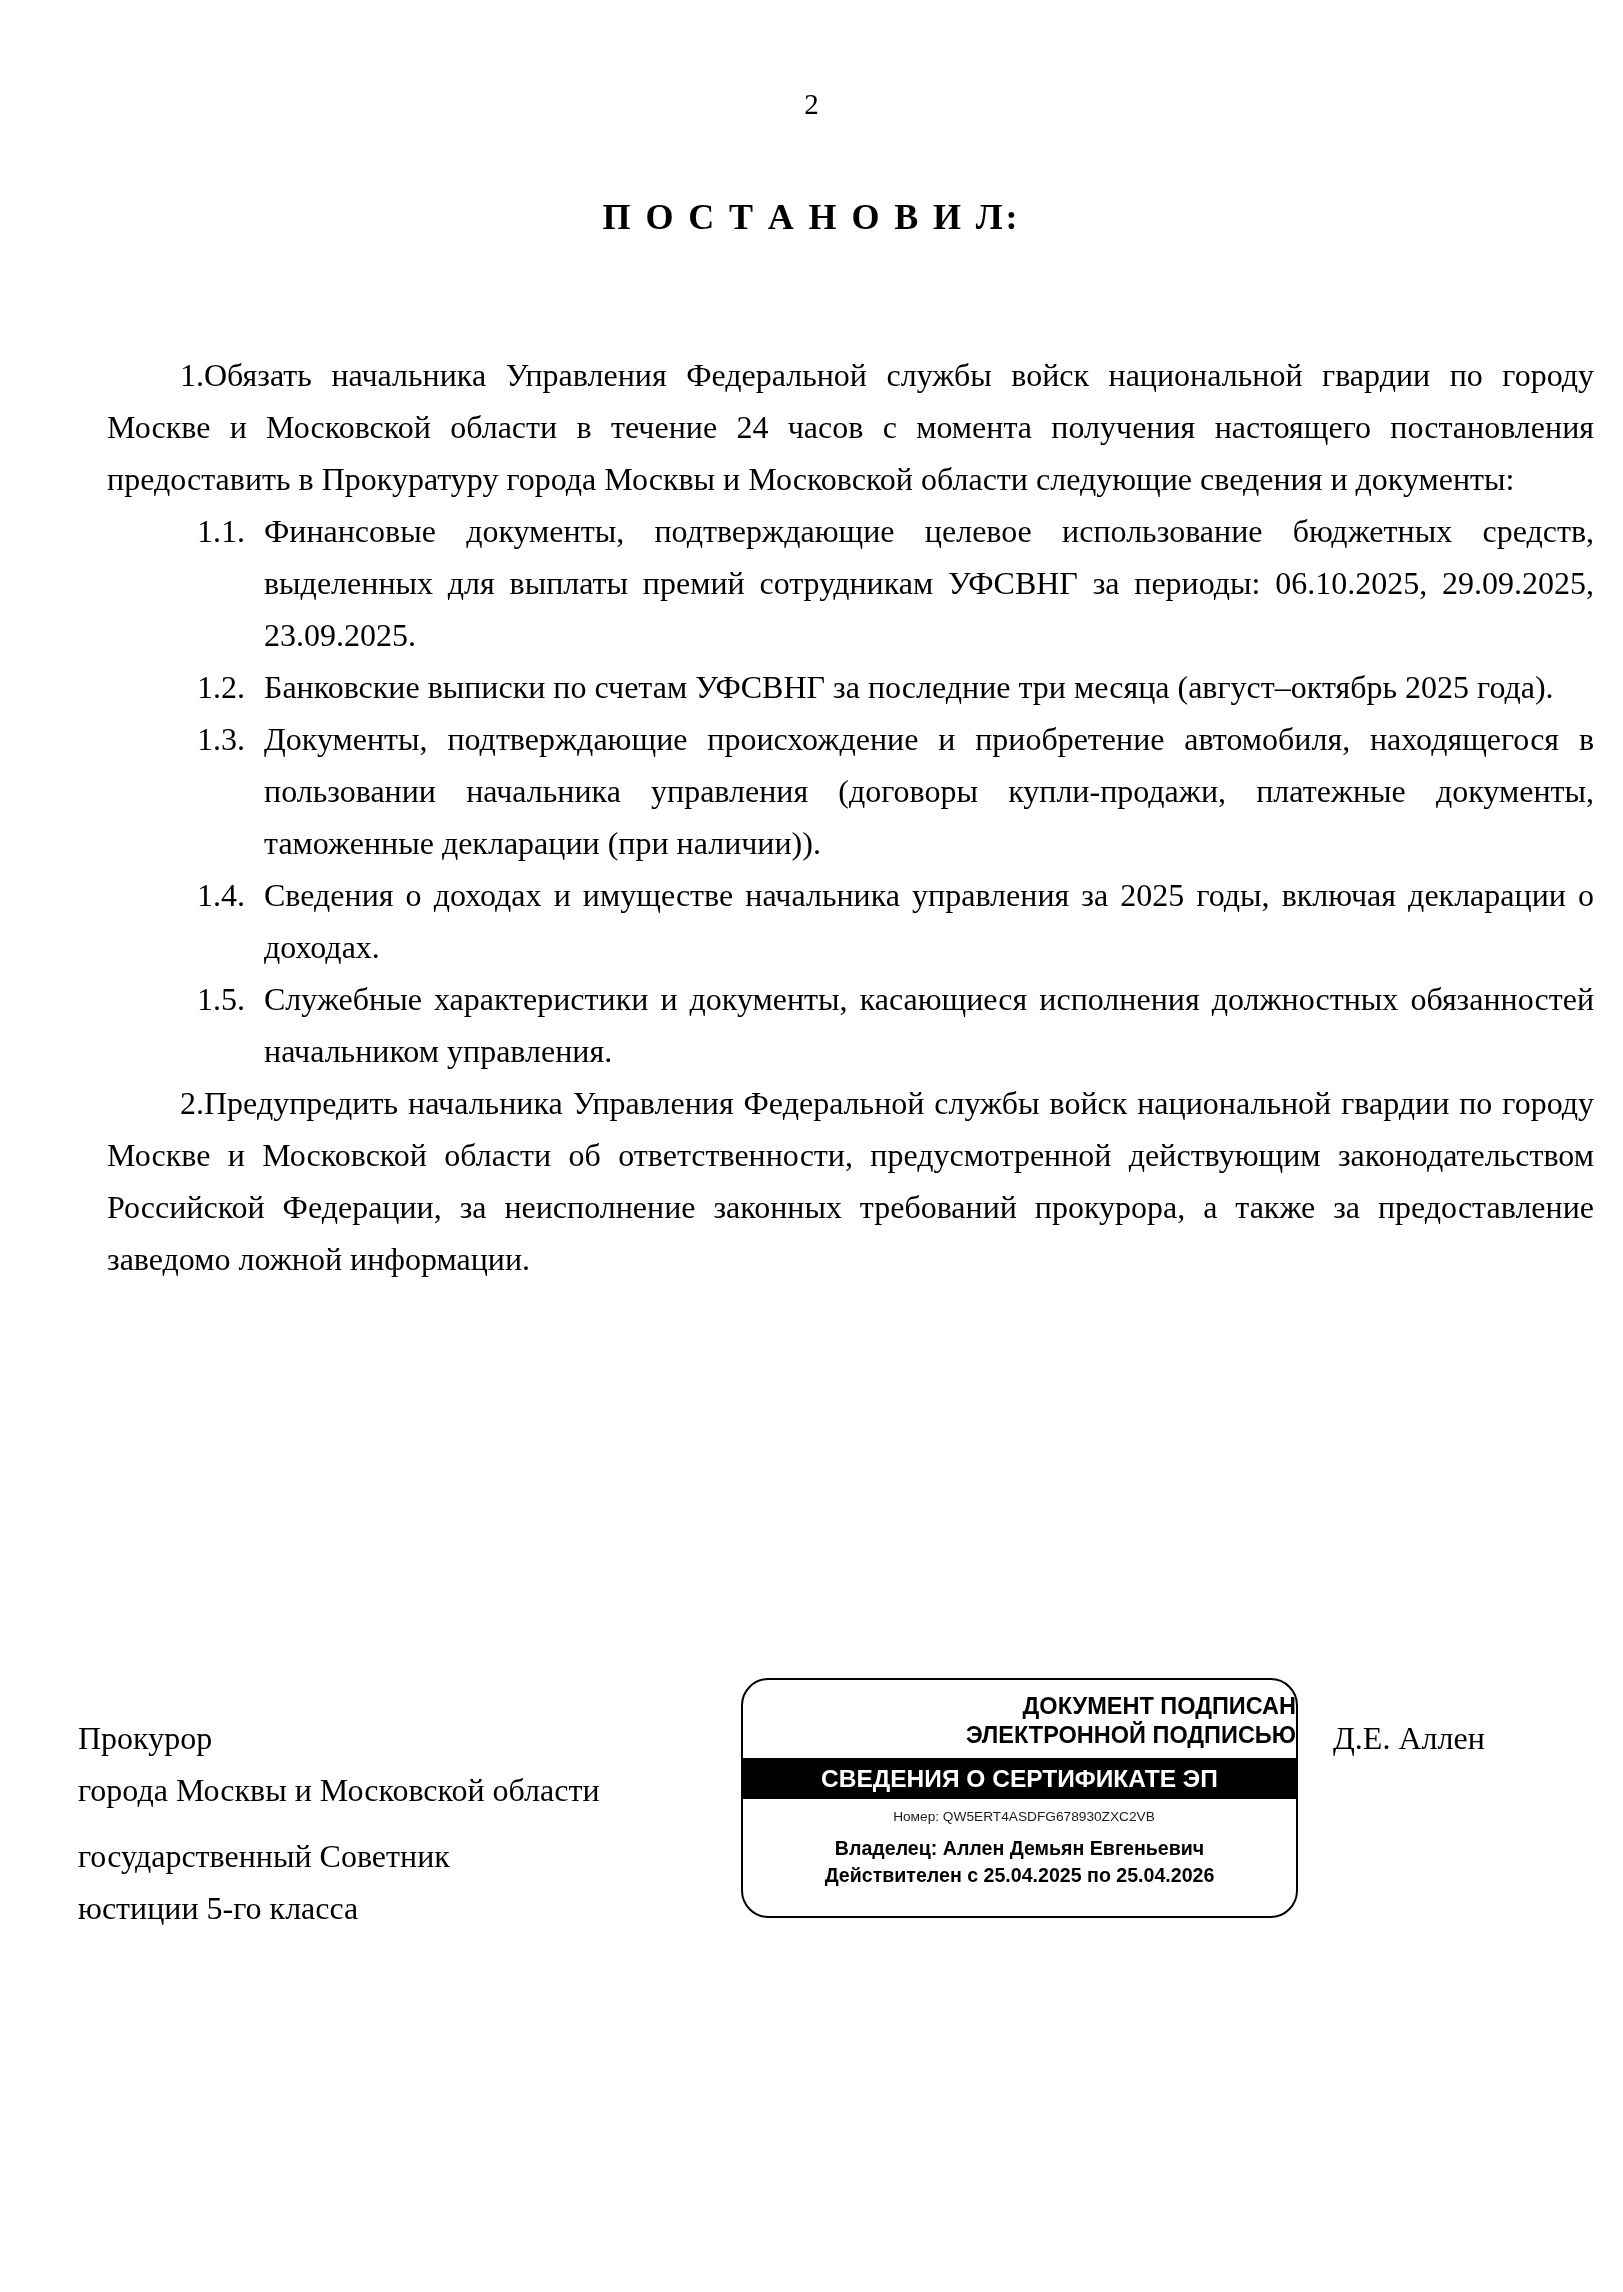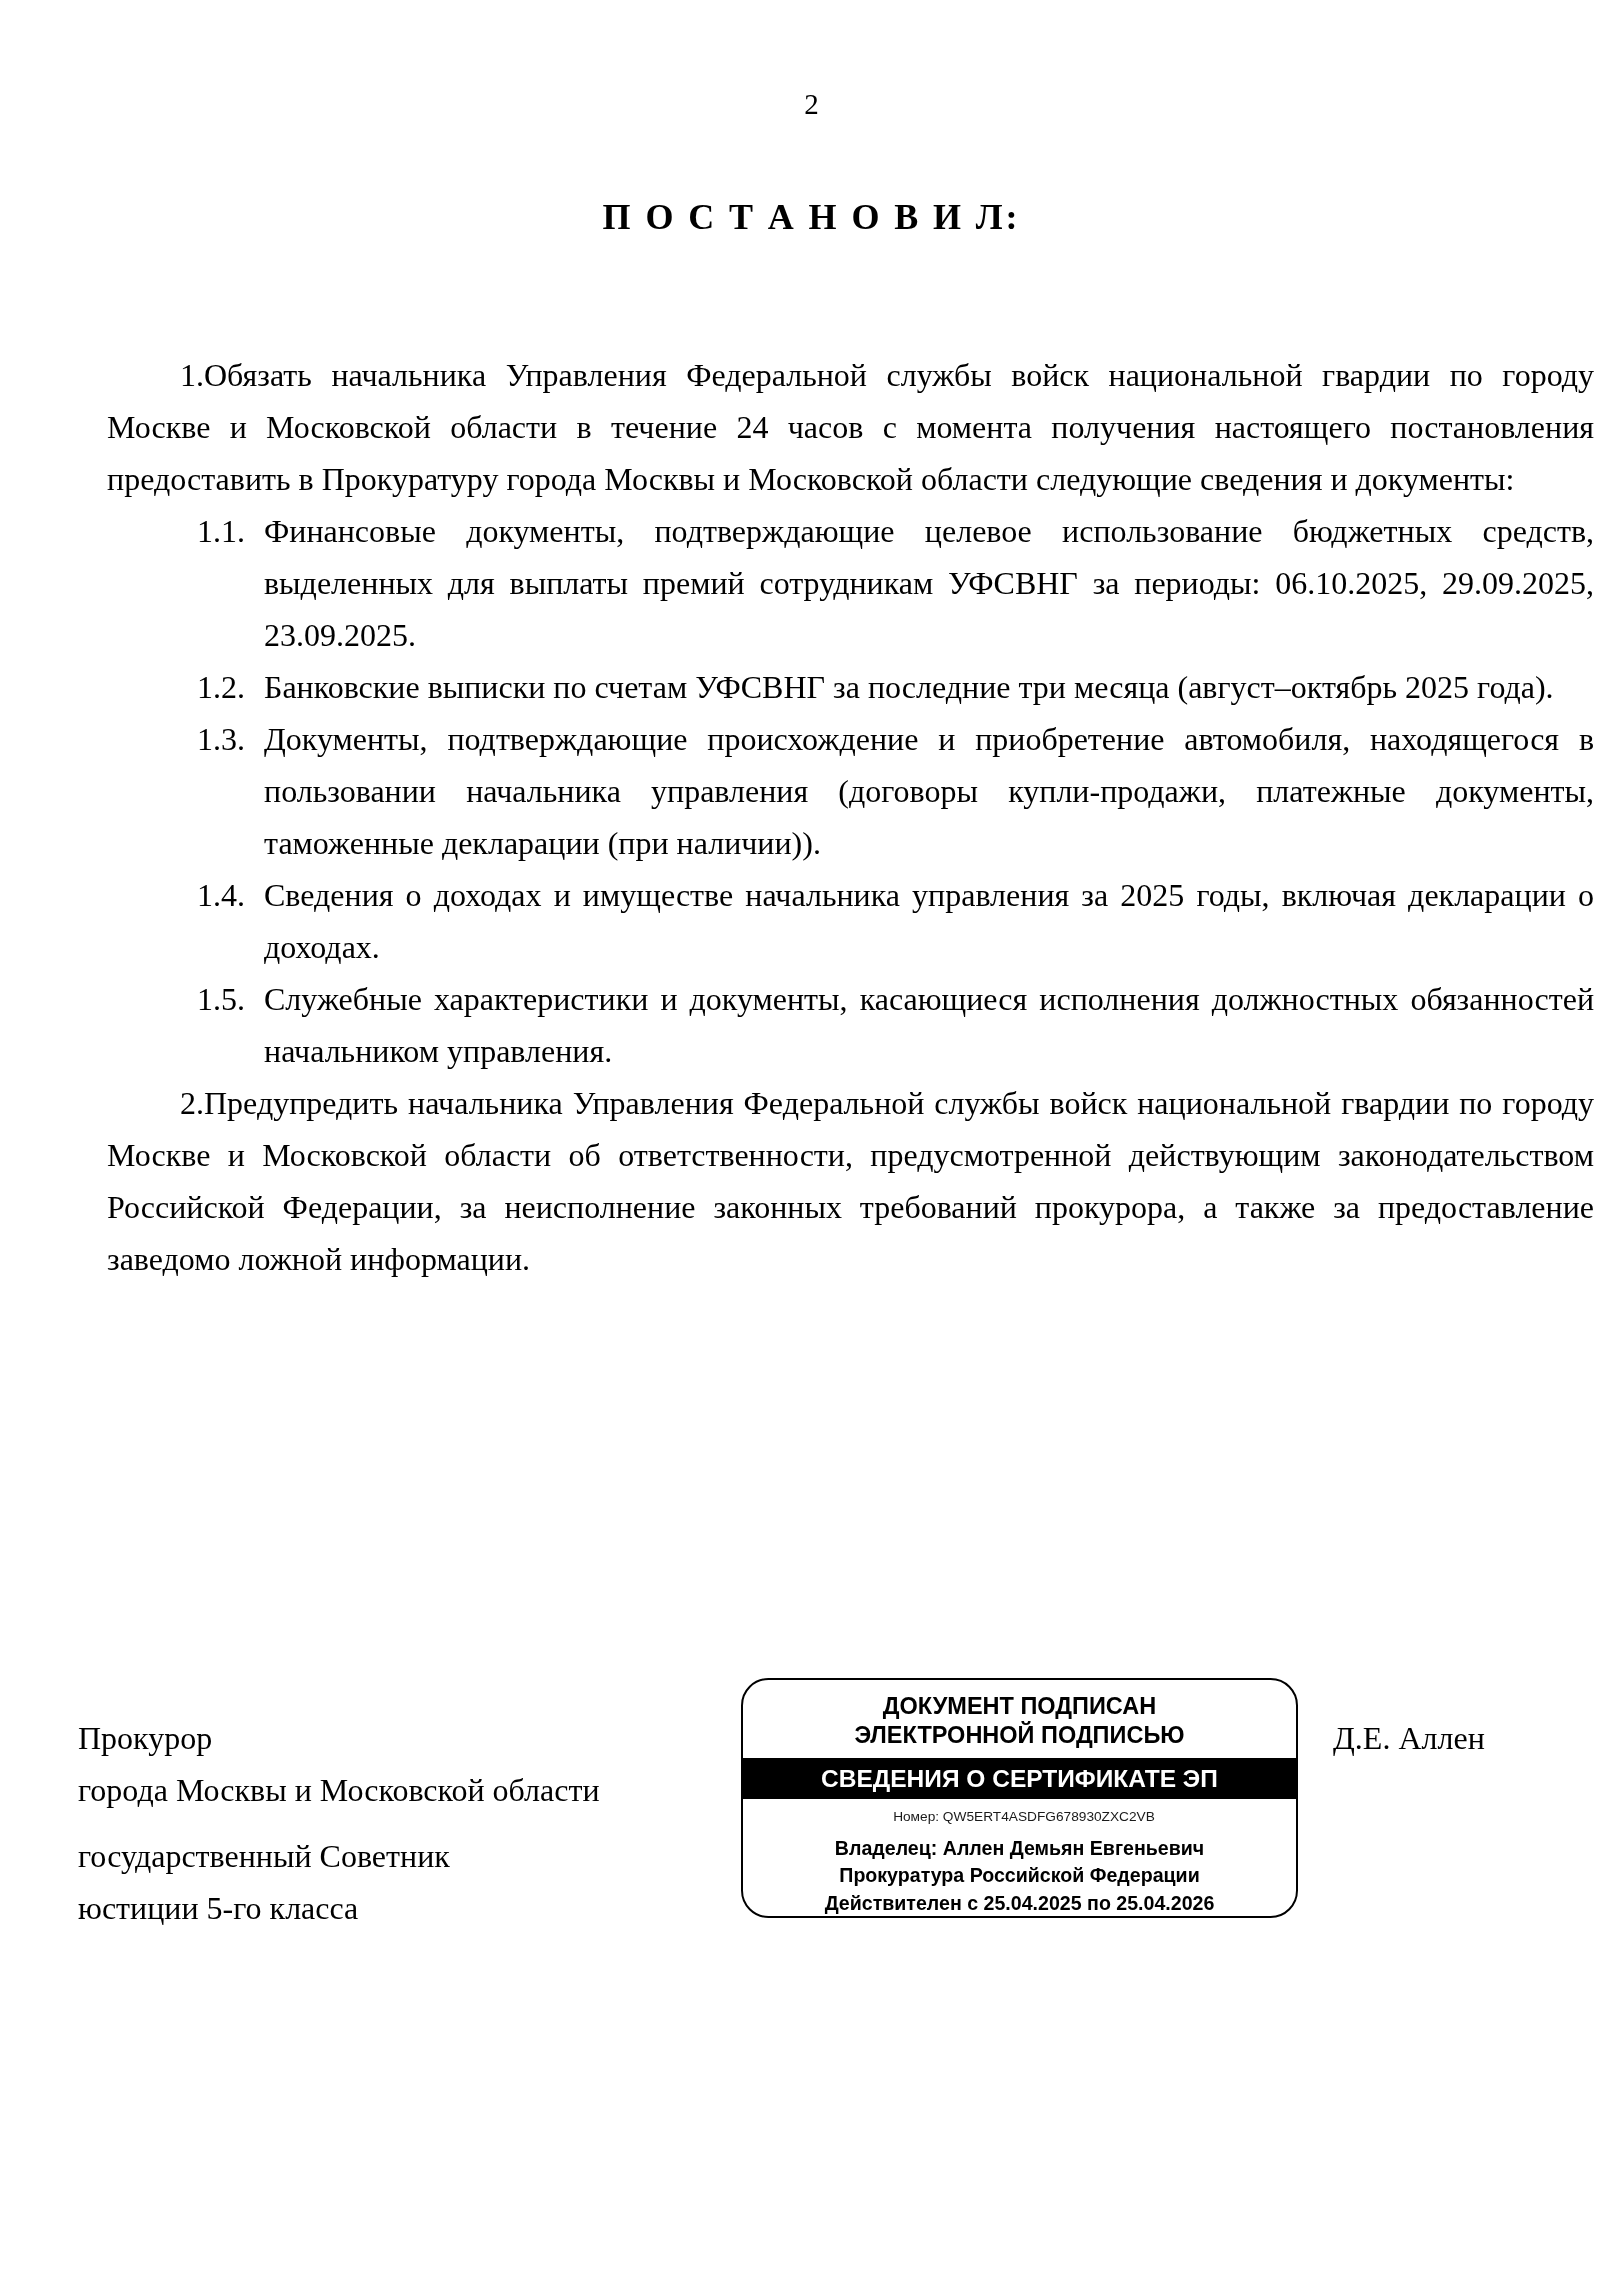--- a/index.html
+++ b/index.html
@@ -54,21 +54,21 @@
     left: 741px; top: 1678px;
     width: 557px; height: 240px;
     box-sizing: border-box;
     border: 2.9px solid #000000;
     border-radius: 27.4px;
     font-family: "Liberation Sans", sans-serif;
     text-align: center;
     background: #ffffff;
     overflow: hidden;
   }
-  .stamp-title { font-size: 23.5px; font-weight: bold; line-height: 29px; }
+  .stamp-title { font-size: 23.5px; font-weight: bold; line-height: 29px; text-align: right; }
   .stamp-title.first { margin-top: 11.8px; }
   .stamp-band {
     background: #000000;
     color: #ffffff;
     font-size: 24.5px;
     font-weight: bold;
     height: 41px;
     line-height: 41px;
     margin-top: 7.8px;
   }
@@ -131,20 +131,19 @@
       <div>юстиции 5-го класса</div>
     </div>
   </div>
 
   <div class="stamp">
     <div class="stamp-title first">ДОКУМЕНТ ПОДПИСАН</div>
     <div class="stamp-title">ЭЛЕКТРОННОЙ ПОДПИСЬЮ</div>
     <div class="stamp-band">СВЕДЕНИЯ О СЕРТИФИКАТЕ ЭП</div>
     <div class="stamp-number">Номер: QW5ERT4ASDFG678930ZXC2VB</div>
     <div class="stamp-owner">Владелец: Аллен Демьян Евгеньевич</div>
-    <div class="stamp-org">Прокуратура Российской Федерации</div>
     <div class="stamp-validity">Действителен с 25.04.2025 по 25.04.2026</div>
   </div>
 
   <div class="sig-name">Д.Е. Аллен</div>
 
 </div>
 
 
 </body></html>

